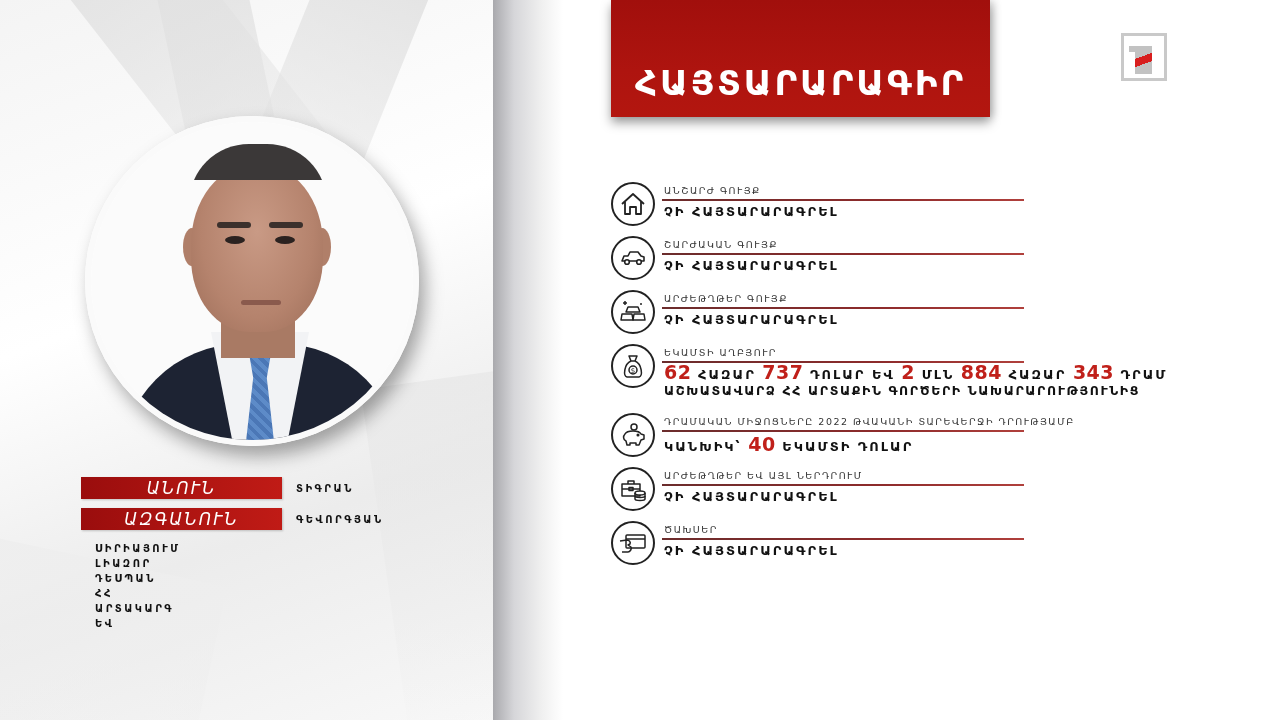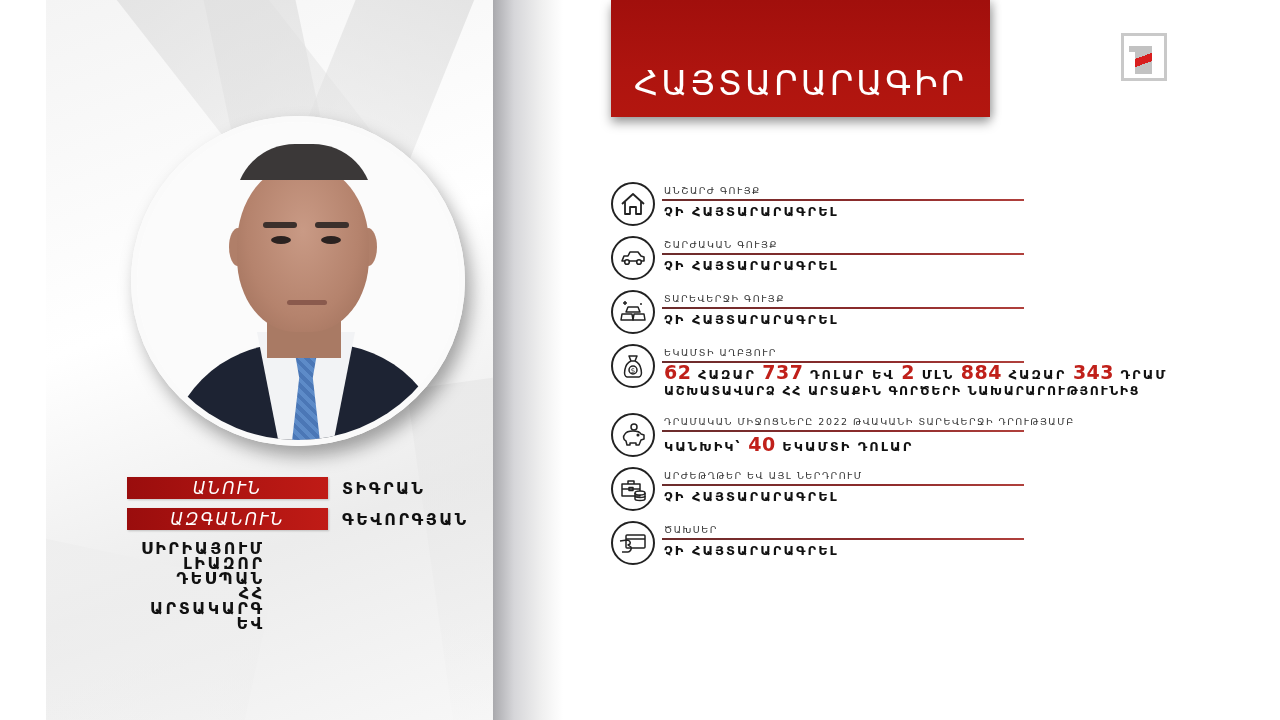--- a/index.html
+++ b/index.html
@@ -9,21 +9,20 @@
       background: #ffffff;
       font-family: "DejaVu Sans", sans-serif;
       color: #111;
     }
 
     
     .left-panel {
       position: absolute; left: 0; top: 0; width: 493px; height: 720px;
       background: linear-gradient(160deg, #f4f4f4 0%, #ffffff 40%, #ececec 70%, #f8f8f8 100%);
       overflow: hidden;
-      margin-left: 46px;
     }
     .ray {
       position: absolute; background: linear-gradient(180deg, rgba(225,225,225,0.9), rgba(255,255,255,0));
       transform-origin: top center;
     }
     .ray.r1 { left: 40px; top: -60px; width: 120px; height: 420px; transform: rotate(-38deg); }
     .ray.r2 { left: 150px; top: -40px; width: 90px; height: 360px; transform: rotate(-12deg); }
     .ray.r3 { left: 330px; top: -40px; width: 110px; height: 380px; transform: rotate(22deg); }
     .ray.r4 { left: 360px; top: 380px; width: 140px; height: 360px; transform: rotate(-8deg);
               background: linear-gradient(180deg, rgba(232,232,232,0.8), rgba(255,255,255,0)); }
@@ -62,41 +61,41 @@
     .info-table { position: absolute; left: 81px; top: 477px; }
     .info-row { position: absolute; left: 0; display: flex; align-items: center; }
     .info-label {
       background: linear-gradient(90deg, #9a0d0d 0%, #b51713 70%, #c01b16 100%);
       color: #fff; font-style: italic; letter-spacing: 2px;
       display: flex; align-items: center; justify-content: center;
       width: 201px; font-size: 17px; font-family: "DejaVu Sans", sans-serif; font-weight: normal;
       box-shadow: 1px 1px 2px rgba(0,0,0,0.2);
     }
     .info-value {
-      margin-left: 14px; font-weight: bold; font-size: 16px; letter-spacing: 2.5px;
-      color: #111; line-height: 15px; text-transform: uppercase; text-align: right;
+      margin-left: 14px; font-weight: bold; font-size: 10px; letter-spacing: 2.5px;
+      color: #111; line-height: 15px; text-transform: uppercase;
     }
     .row-name { top: 0; } .row-name .info-label { height: 22px; }
     .row-surname { top: 31px; } .row-surname .info-label { height: 22px; }
     .row-position { top: 62px; align-items: flex-start; } .row-position .info-label { height: 50px; font-size: 20px; }
     .row-position .info-value { margin-top: 2px; }
 
     
     .divider-shadow {
       position: absolute; left: 493px; top: 0; width: 70px; height: 720px;
       background: linear-gradient(90deg, #a9a9ad 0%, #d6d6d9 30%, #f0f0f0 70%, #ffffff 100%);
     }
     .title-box {
       position: absolute; left: 611px; top: 0; width: 379px; height: 117px;
       background: linear-gradient(180deg, #a10f0c 0%, #ae140f 60%, #b3160f 100%);
       box-shadow: 0 6px 10px rgba(0,0,0,0.35), 4px 0 8px rgba(0,0,0,0.15);
     }
     .title-text {
       position: absolute; left: 0; right: 0; bottom: 14px; text-align: center;
-      color: #fff; font-weight: normal; font-size: 34px; letter-spacing: 3px; line-height: 40px;
+      color: #fff; font-weight: bold; font-size: 34px; letter-spacing: 3px; line-height: 40px;
     }
 
     .logo { position: absolute; left: 1121px; top: 33px; width: 46px; height: 48px;
             border: 3px solid #c9c9c9; background: #fff; }
     .logo-one { position: absolute; left: 11px; top: 10px; width: 17px; height: 28px;
                 background: linear-gradient(160deg, #c2c2c2 0 38%, #d81e1e 38% 62%, #c2c2c2 62%); }
     .logo-one::before { content: ""; position: absolute; left: -6px; top: 0; width: 8px; height: 6px; background: #c2c2c2; }
 
     .item { position: absolute; left: 611px; width: 420px; }
     .icon-circle {
@@ -205,21 +204,21 @@
 <div class="item" style="top:290px;">
   <div class="icon-circle">
     <svg viewBox="0 0 28 28" fill="none" stroke="#222" stroke-width="1.5" stroke-linejoin="round">
       <path d="M9 9 H19 L21 14 H7 Z"></path>
         <path d="M3 16 H13 L14 22 H2 Z"></path>
         <path d="M15 16 H25 L26 22 H14 Z"></path>
       <path d="M6 3 V7 M4 5 H8"></path>
         <path d="M22 5 V7"></path>
     </svg>
   </div>
-  <div class="item-label">ՏԱՐԵՎԵՐՋԻ ԳՈՒՅՔ</div>
+  <div class="item-label">ԱՐԺԵԹՂԹԵՐ ԳՈՒՅՔ</div>
   <div class="item-line"></div>
   <div class="item-value">ՉԻ ՀԱՅՏԱՐԱՐԱԳՐԵԼ</div>
 </div>
 
 <div class="item" style="top:344px;">
   <div class="icon-circle">
     <svg viewBox="0 0 28 28" fill="none" stroke="#222" stroke-width="1.5" stroke-linejoin="round">
       <path d="M10 4 H18 L16 9 H12 Z"></path>
         <path d="M12 9 C5 12 4 24 8 25 H20 C24 24 23 12 16 9"></path>
       <circle cx="14" cy="18" r="4"></circle>

